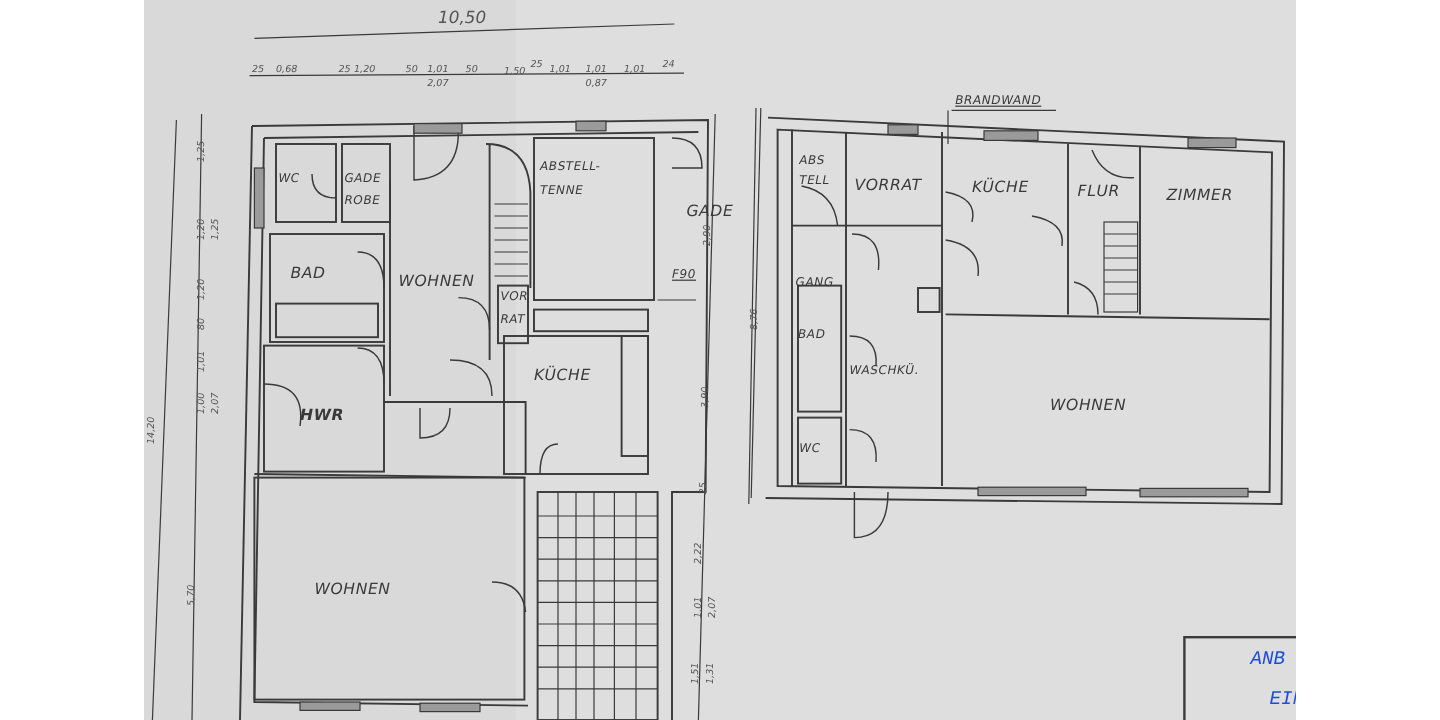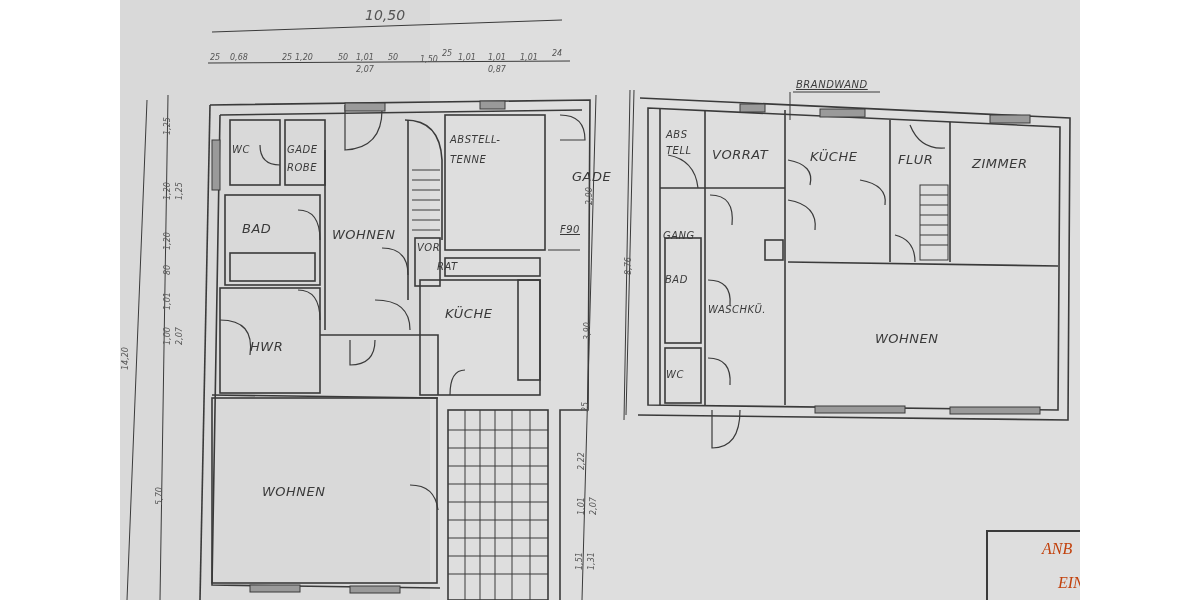--- a/index.html
+++ b/index.html
@@ -5,21 +5,21 @@
   html,body{margin:0;padding:0;}
   body{width:1200px;height:600px;background:#ffffff;position:relative;overflow:hidden;font-family:"DejaVu Sans",sans-serif;}
   .sheet{position:absolute;left:120px;top:0;width:960px;height:600px;background:#d9d9d9;overflow:hidden;}
   .sheet .fold{position:absolute;left:310px;top:0;width:650px;height:600px;background:#dedede;}
   svg{position:absolute;left:0;top:0;}
   .lbl{position:absolute;font-family:"DejaVu Sans",sans-serif;font-style:italic;color:#3a3a3a;font-size:13px;letter-spacing:0.5px;white-space:nowrap;line-height:1;}
   .sm{font-size:10px;}
   .dim{position:absolute;font-family:"DejaVu Sans",sans-serif;font-style:italic;color:#555;font-size:8px;white-space:nowrap;line-height:1;}
   .vert{transform:rotate(-90deg);transform-origin:left top;}
   .titlebox{position:absolute;left:866px;top:530px;width:120px;height:80px;border:2px solid #3a3a3a;}
-  .titlebox .t{position:absolute;font-style:italic;font-size:16px;color:#c2410c;font-family:Liberation Serif, serif;}
+  .titlebox .t{position:absolute;font-style:italic;font-size:16px;color:#1d4ed8;font-family:Liberation Mono, monospace;}
 </style>
 </head>
 <body>
 
 <div class="sheet">
   <div class="fold"></div>
 
   <svg width="960" height="600" viewBox="0 0 960 600">
     <g stroke="#3a3a3a" fill="none" stroke-width="1.6">
 
@@ -200,22 +200,22 @@
   <div class="lbl" style="left:452px;top:170px;">GADE</div>
 
   <div class="lbl sm" style="left:112px;top:145px;">WC</div>
   <div class="lbl sm" style="left:167px;top:145px;">GADE</div>
   <div class="lbl sm" style="left:167px;top:163px;">ROBE</div>
   <div class="lbl" style="left:122px;top:222px;">BAD</div>
   <div class="lbl" style="left:212px;top:228px;">WOHNEN</div>
   <div class="lbl sm" style="left:330px;top:135px;">ABSTELL-</div>
   <div class="lbl sm" style="left:330px;top:155px;">TENNE</div>
   <div class="lbl sm" style="left:297px;top:243px;">VOR</div>
-  <div class="lbl sm" style="left:297px;top:262px;padding-left:20px;">RAT</div>
-  <div class="lbl" style="left:130px;top:340px;">HWR</div>
+  <div class="lbl sm" style="left:297px;top:262px;">RAT</div>
+  <div class="lbl" style="left:130px;top:340px;font-weight:bold;">HWR</div>
   <div class="lbl" style="left:325px;top:307px;">KÜCHE</div>
   <div class="lbl" style="left:142px;top:485px;">WOHNEN</div>
 
   <div class="lbl sm" style="left:546px;top:130px;">ABS</div>
   <div class="lbl sm" style="left:546px;top:146px;">TELL</div>
   <div class="lbl" style="left:592px;top:148px;">VORRAT</div>
   <div class="lbl" style="left:690px;top:150px;">KÜCHE</div>
   <div class="lbl" style="left:778px;top:153px;text-align:center;">FLUR</div>
   <div class="lbl" style="left:852px;top:157px;">ZIMMER</div>
   <div class="lbl sm" style="left:543px;top:208px;margin-top:23px;">GANG</div>

